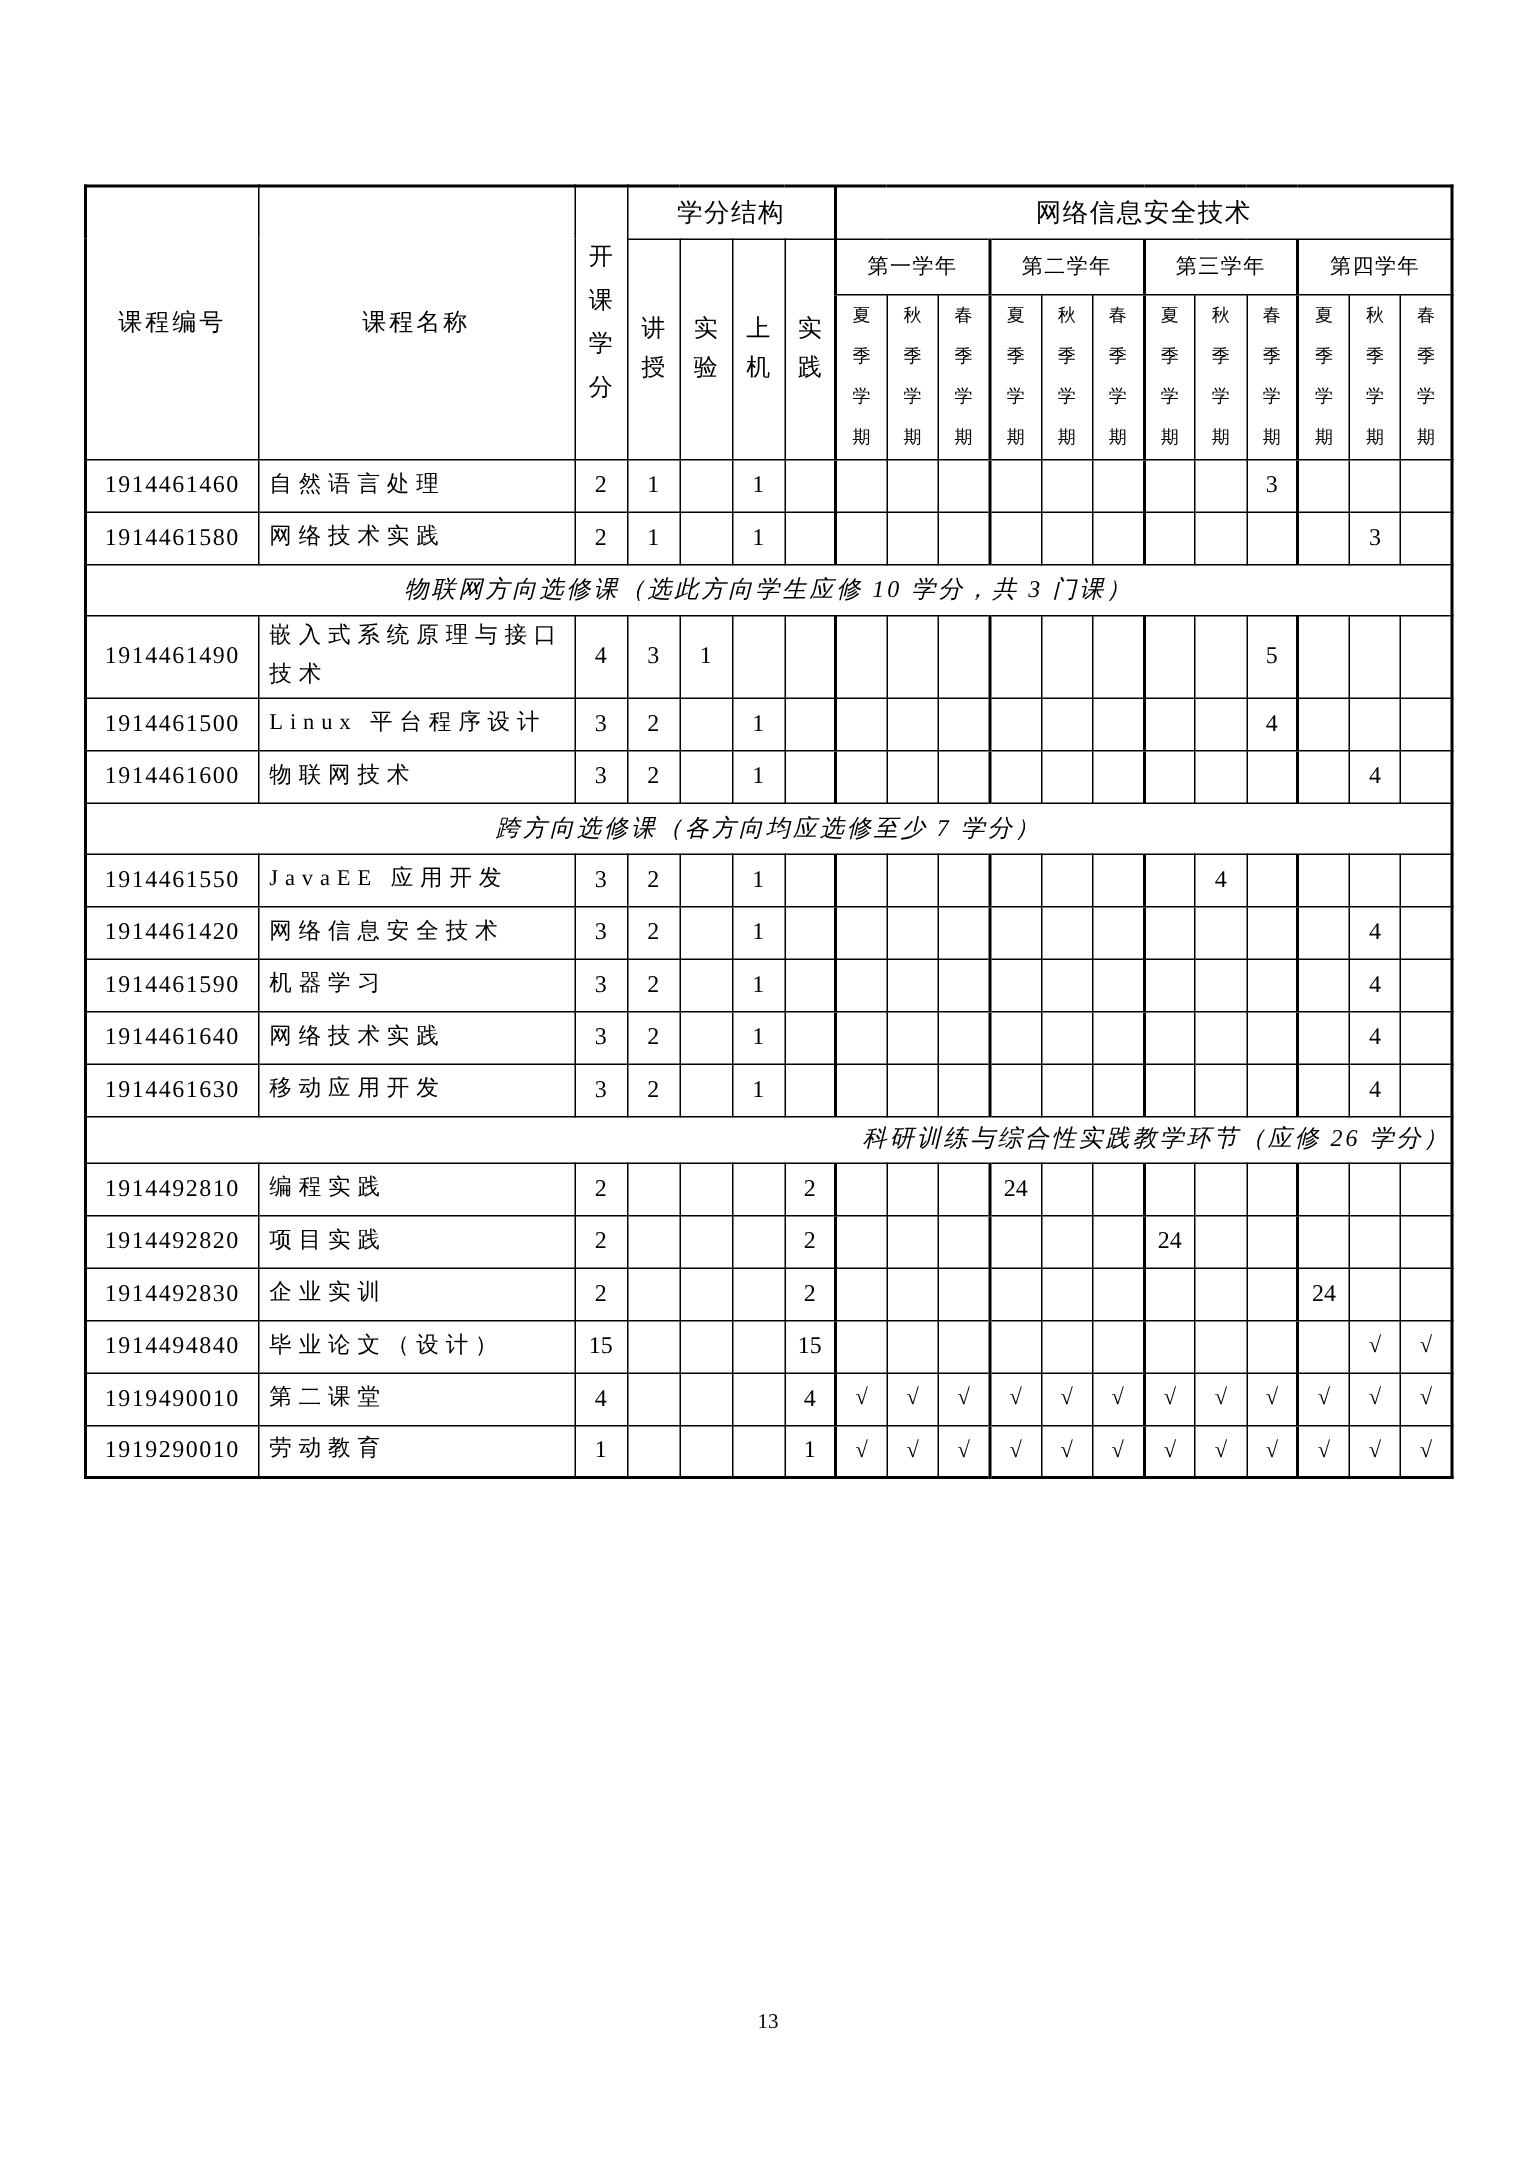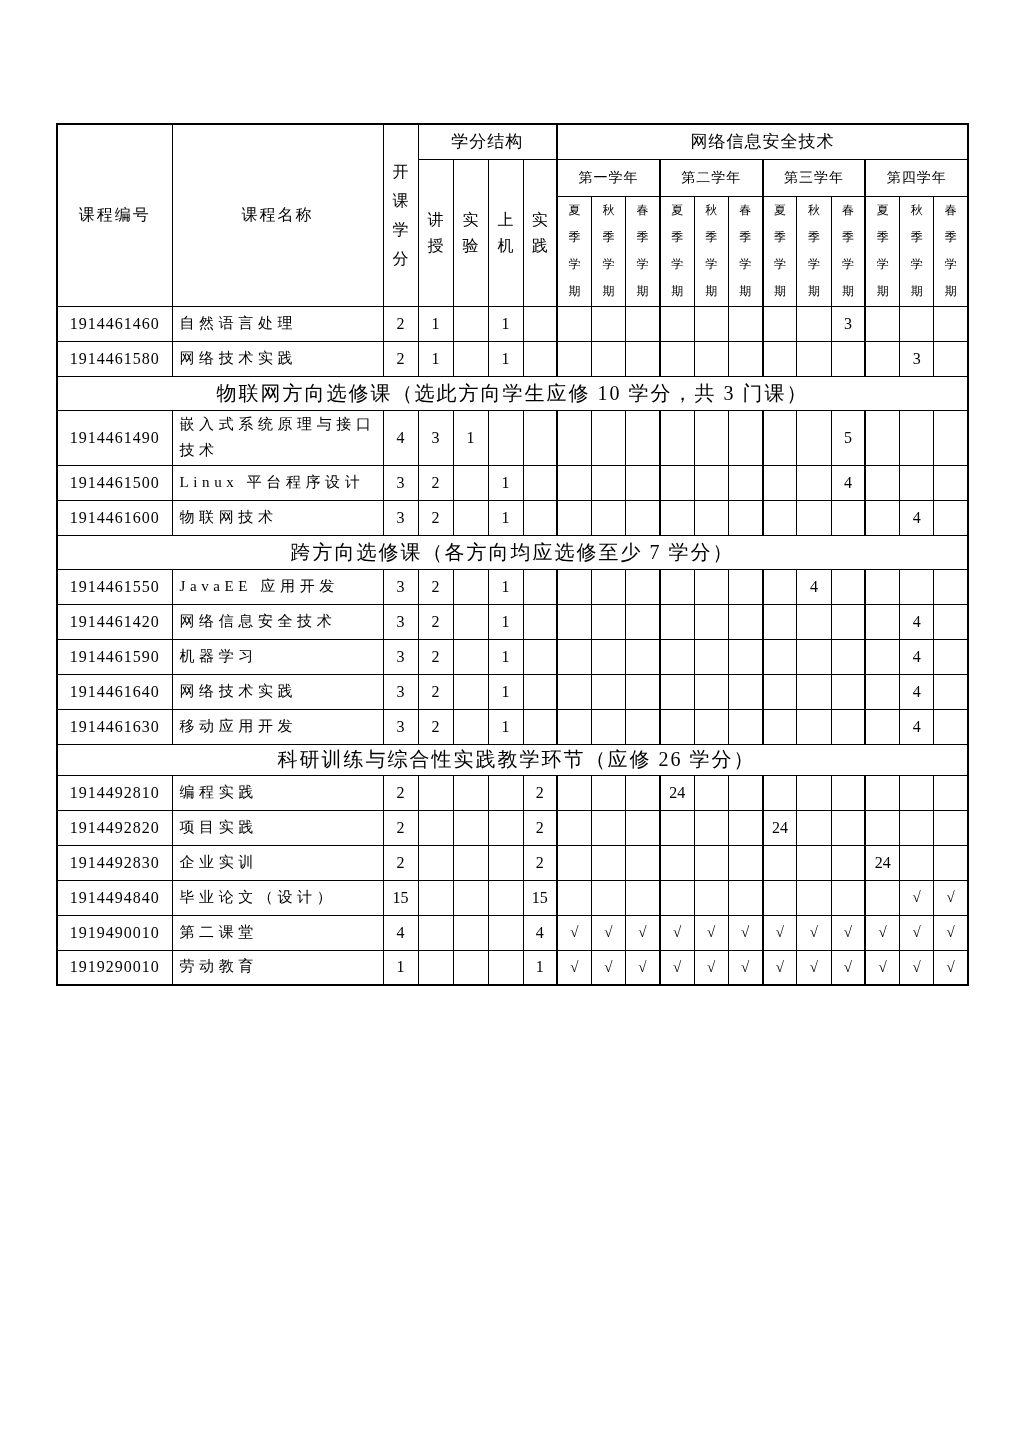--- a/index.html
+++ b/index.html
@@ -56,24 +56,25 @@
     font-size:16px; letter-spacing:1px;
   }
   td.c-namec {
     font-size:15px; letter-spacing:4.6px;
     text-align:left; padding:0 2px 2px 7px;
     line-height:26px;
   }
   td.c-numc { font-size:16px; }
   td.c-checkc { font-size:15px; }
   td.section-cell {
-    font-size:20px;
+    font-size:16px;
+    font-style:italic;
     letter-spacing:2px;
   }
-  td.section-cell.left { text-align:center; padding-left:8px;margin-top:48px; }
+  td.section-cell.left { text-align:right; padding-left:8px;margin-top:48px; }
   .page-number {
     position:absolute;
     left:0; top:1341px;
     width:100%;
     text-align:center;
     font-size:14px;
   }
 </style>
 </head>
 <body>
@@ -520,14 +521,15 @@
           <td class="c-checkc grp-b">√</td>
           <td class="c-checkc">√</td>
           <td class="c-checkc">√</td>
           <td class="c-checkc grp-b">√</td>
           <td class="c-checkc">√</td>
           <td class="c-checkc">√</td>
         </tr>
       </tbody>
   </table>
 
+  <div class="page-number">13</div>
 
 </div>
 
 </body></html>

